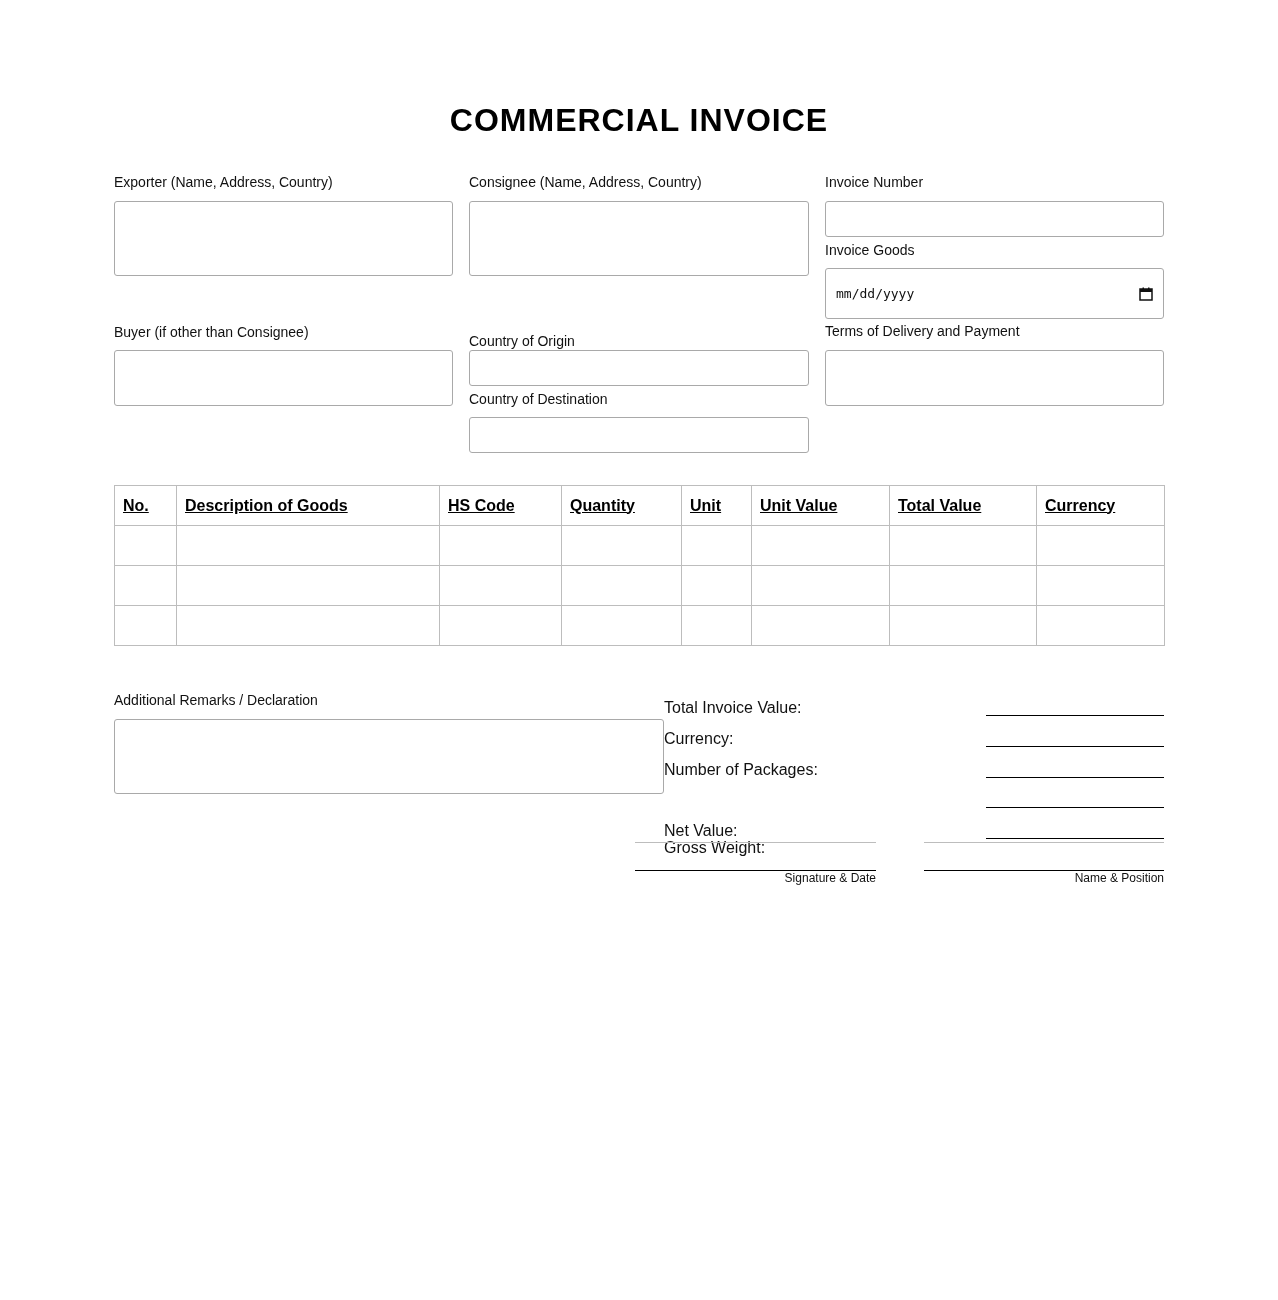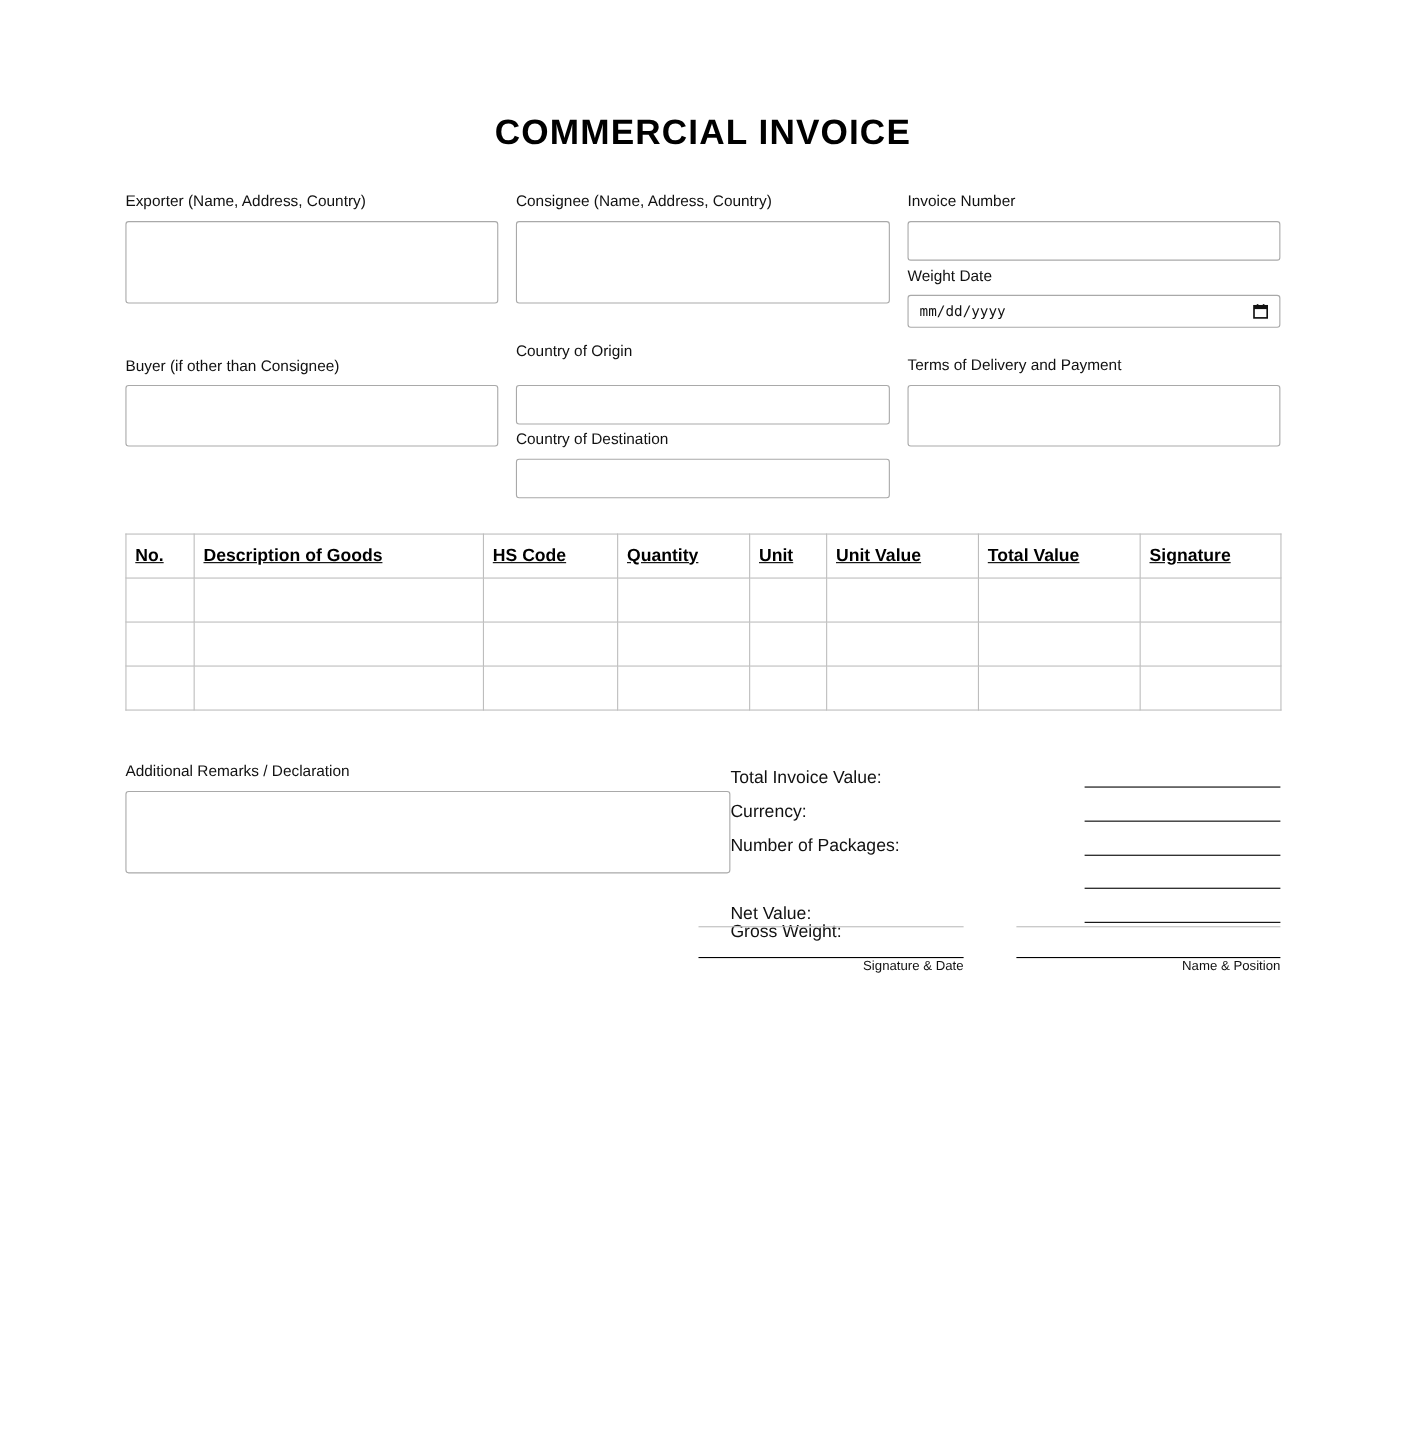--- a/index.html
+++ b/index.html
@@ -46,37 +46,37 @@
 
 <div class="abs lbl" style="left:114px; top:174px;">Exporter (Name, Address, Country)</div>
 <textarea class="abs box" style="left: 114px; top: 201px; width: 339px; height: 75px;"></textarea>
 
 <div class="abs lbl" style="left:469px; top:174px;">Consignee (Name, Address, Country)</div>
 <textarea class="abs box" style="left: 469px; top: 201px; width: 340px; height: 75px;"></textarea>
 
 <div class="abs lbl" style="left:825px; top:174px;">Invoice Number</div>
 <input type="text" class="abs box" style="left: 825px; top: 201px; width: 339px; height: 36px;">
 
-<div class="abs lbl" style="left:825px; top:242px;">Weight Date</div>
-<div class="abs box date-box" style="left:825px; top:268px; width:339px; height:30px;">
+<div class="abs lbl" style="left:825px; top:242px;">Invoice Goods</div>
+<div class="abs box date-box" style="left:825px; top:268px; width:339px; height:51px;">
   <span class="date-text">mm/dd/yyyy</span>
   <span class="cal-icon">
     <svg width="14" height="14" viewBox="0 0 14 14">
       <rect x="1" y="2" width="12" height="11" fill="none" stroke="#111" stroke-width="1.5"></rect>
       <rect x="1" y="2" width="12" height="3" fill="#111"></rect>
       <rect x="3.5" y="0.5" width="1.5" height="2.5" fill="#111"></rect>
       <rect x="9" y="0.5" width="1.5" height="2.5" fill="#111"></rect>
     </svg>
   </span>
 </div>
 
 <div class="abs lbl" style="left:114px; top:324px;">Buyer (if other than Consignee)</div>
 <textarea class="abs box" style="left: 114px; top: 350px; width: 339px; height: 56px;"></textarea>
 
-<div class="abs lbl" style="left:469px; top:311px;">Country of Origin</div>
+<div class="abs lbl" style="left:469px; top:333px;">Country of Origin</div>
 <input type="text" class="abs box" style="left: 469px; top: 350px; width: 340px; height: 36px;">
 
 <div class="abs lbl" style="left:469px; top:391px;">Country of Destination</div>
 <input type="text" class="abs box" style="left: 469px; top: 417px; width: 340px; height: 36px;">
 
 <div class="abs lbl" style="left:825px; top:323px;">Terms of Delivery and Payment</div>
 <textarea class="abs box" style="left: 825px; top: 350px; width: 339px; height: 56px;"></textarea>
 
 <table class="abs goods">
   <colgroup>
@@ -91,21 +91,21 @@
   </colgroup>
   <thead>
     <tr>
       <th>No.</th>
       <th>Description of Goods</th>
       <th>HS Code</th>
       <th>Quantity</th>
       <th>Unit</th>
       <th>Unit Value</th>
       <th>Total Value</th>
-      <th>Signature</th>
+      <th>Currency</th>
     </tr>
   </thead>
   <tbody>
     <tr>
       <td></td>
       <td></td>
       <td></td>
       <td></td>
       <td></td>
       <td></td>

